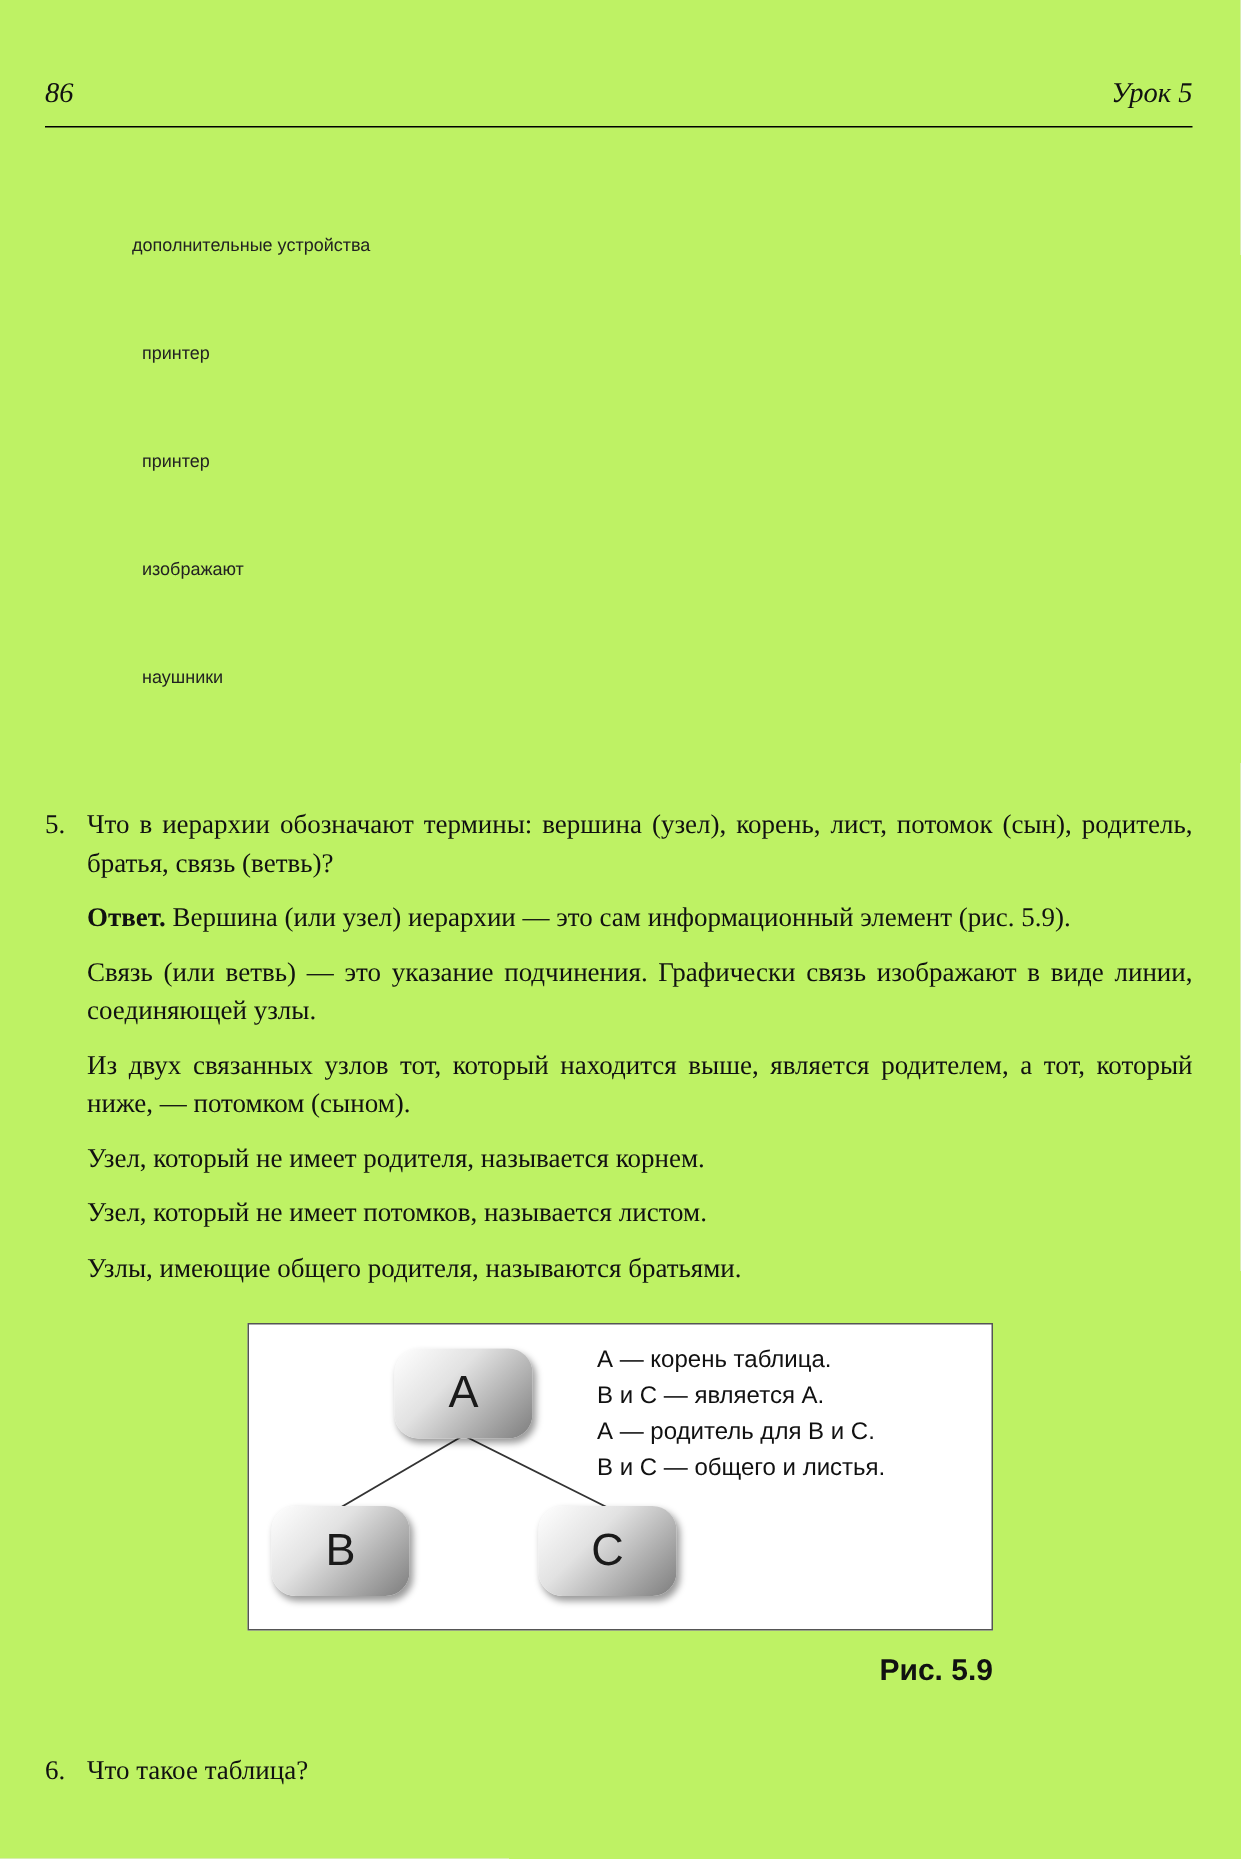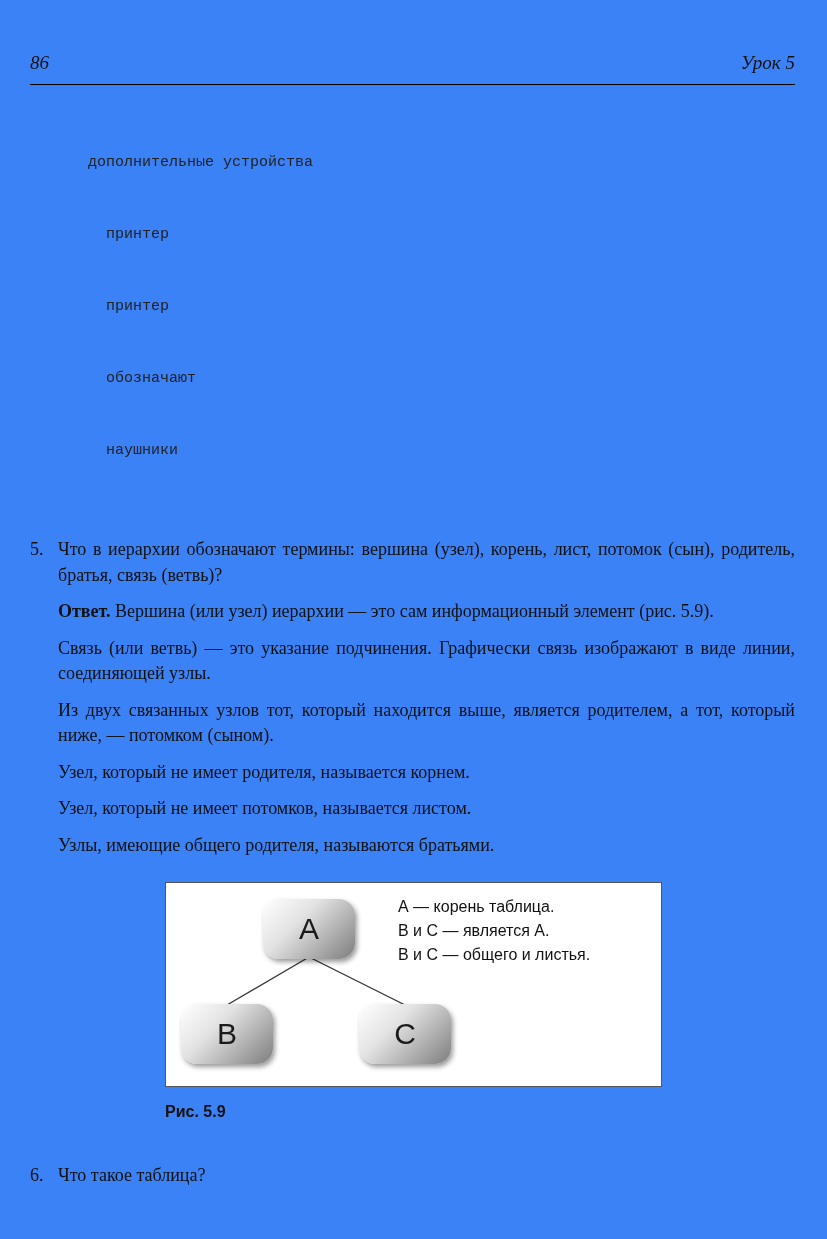--- a/index.html
+++ b/index.html
@@ -1,42 +1,42 @@
 <!DOCTYPE html>
 <html lang="ru"><head>
 <meta charset="utf-8">
 <style>
   html, body { margin: 0; padding: 0; background: #e9e9e9; }
   .page {
     position: relative;
     width: 827px;
     height: 1239px;
     margin: 0 auto;
-    background: #3b82f6;
+    background: #bef264;
     box-sizing: border-box;
     padding: 52px 32px 0 30px;
     font-family: "Liberation Serif", serif;
     color: #111;
     overflow: hidden;
   }
   
   .header {
     display: flex;
     justify-content: space-between;
     align-items: baseline;
     font-style: italic;
     font-size: 19px;
     border-bottom: 1.5px solid #000;
     padding-bottom: 10px;
   }
   
   .code-block {
     margin: 18px 0 0 58px;
-    font-family: Liberation Mono, monospace;
-    font-size: 15px;
+    font-family: Liberation Sans, sans-serif;
+    font-size: 12px;
     line-height: 24px;
     white-space: pre;
     color: #222;
   }
   
   .question {
     position: relative;
     padding-left: 28px;
     margin-top: 26px;
     font-size: 18px;
@@ -82,43 +82,43 @@
   .legend {
     position: absolute;
     left: 232px;
     top: 12px;
     font-family: "Liberation Sans", sans-serif;
     font-size: 16px;
     line-height: 24px;
     color: #111;
   }
   .caption {
-    text-align: left;
+    text-align: right;
     margin-top: 16px;
     font-family: "Liberation Sans", sans-serif;
     font-weight: bold;
-    font-size: 16px;
+    font-size: 20px;
   }
   .after-fig { margin-top: 42px; }
 </style>
 </head>
 <body>
 
 <div class="page">
 
   <div class="header">
     <span>86</span>
     <span>Урок 5</span>
   </div>
 
   <div class="code-block">
     <div>дополнительные устройства</div>
     <div>  принтер</div>
     <div>  принтер</div>
-    <div>  обозначают</div>
+    <div>  изображают</div>
     <div>  наушники</div>
   </div>
 
   <div class="question">
     <span class="qnum">5.</span>
     <span>Что в иерархии обозначают термины: вершина (узел), корень, лист, потомок (сын), родитель, братья, связь (ветвь)?</span>
   </div>
   <div class="answer">
     <b>Ответ.</b>
     <span>Вершина (или узел) иерархии — это сам информационный элемент (рис. 5.9).</span>
@@ -140,20 +140,21 @@
       </div>
       <div class="node node-b">
         <span>В</span>
       </div>
       <div class="node node-c">
         <span>С</span>
       </div>
       <div class="legend">
         <div>А — корень таблица.</div>
         <div>В и С — является А.</div>
+        <div>А — родитель для В и С.</div>
         <div>В и С — общего и листья.</div>
       </div>
     </div>
     <div class="caption">Рис. 5.9</div>
   </div>
 
   <div class="question after-fig">
     <span class="qnum">6.</span>
     <span>Что такое таблица?</span>
   </div>

